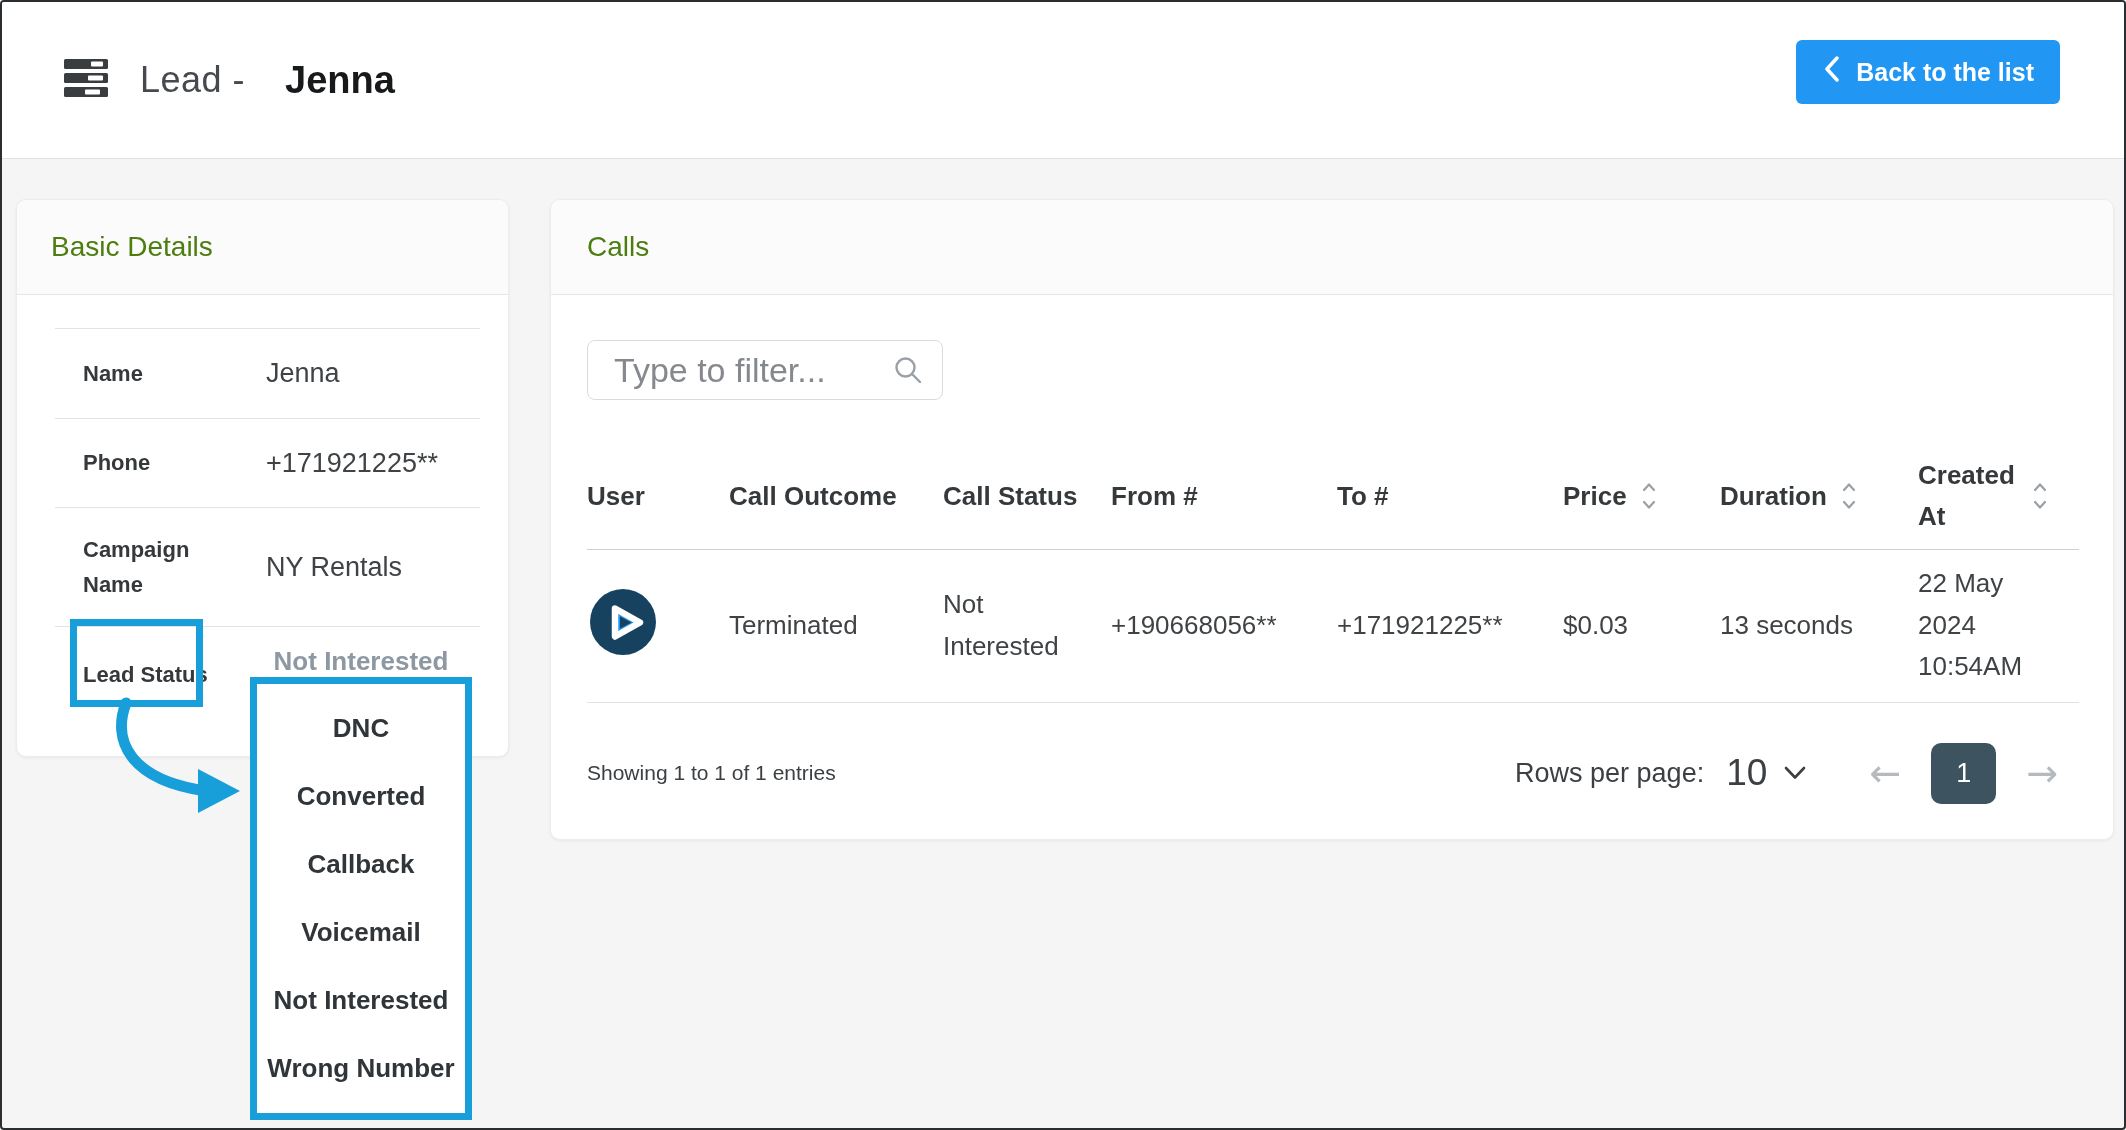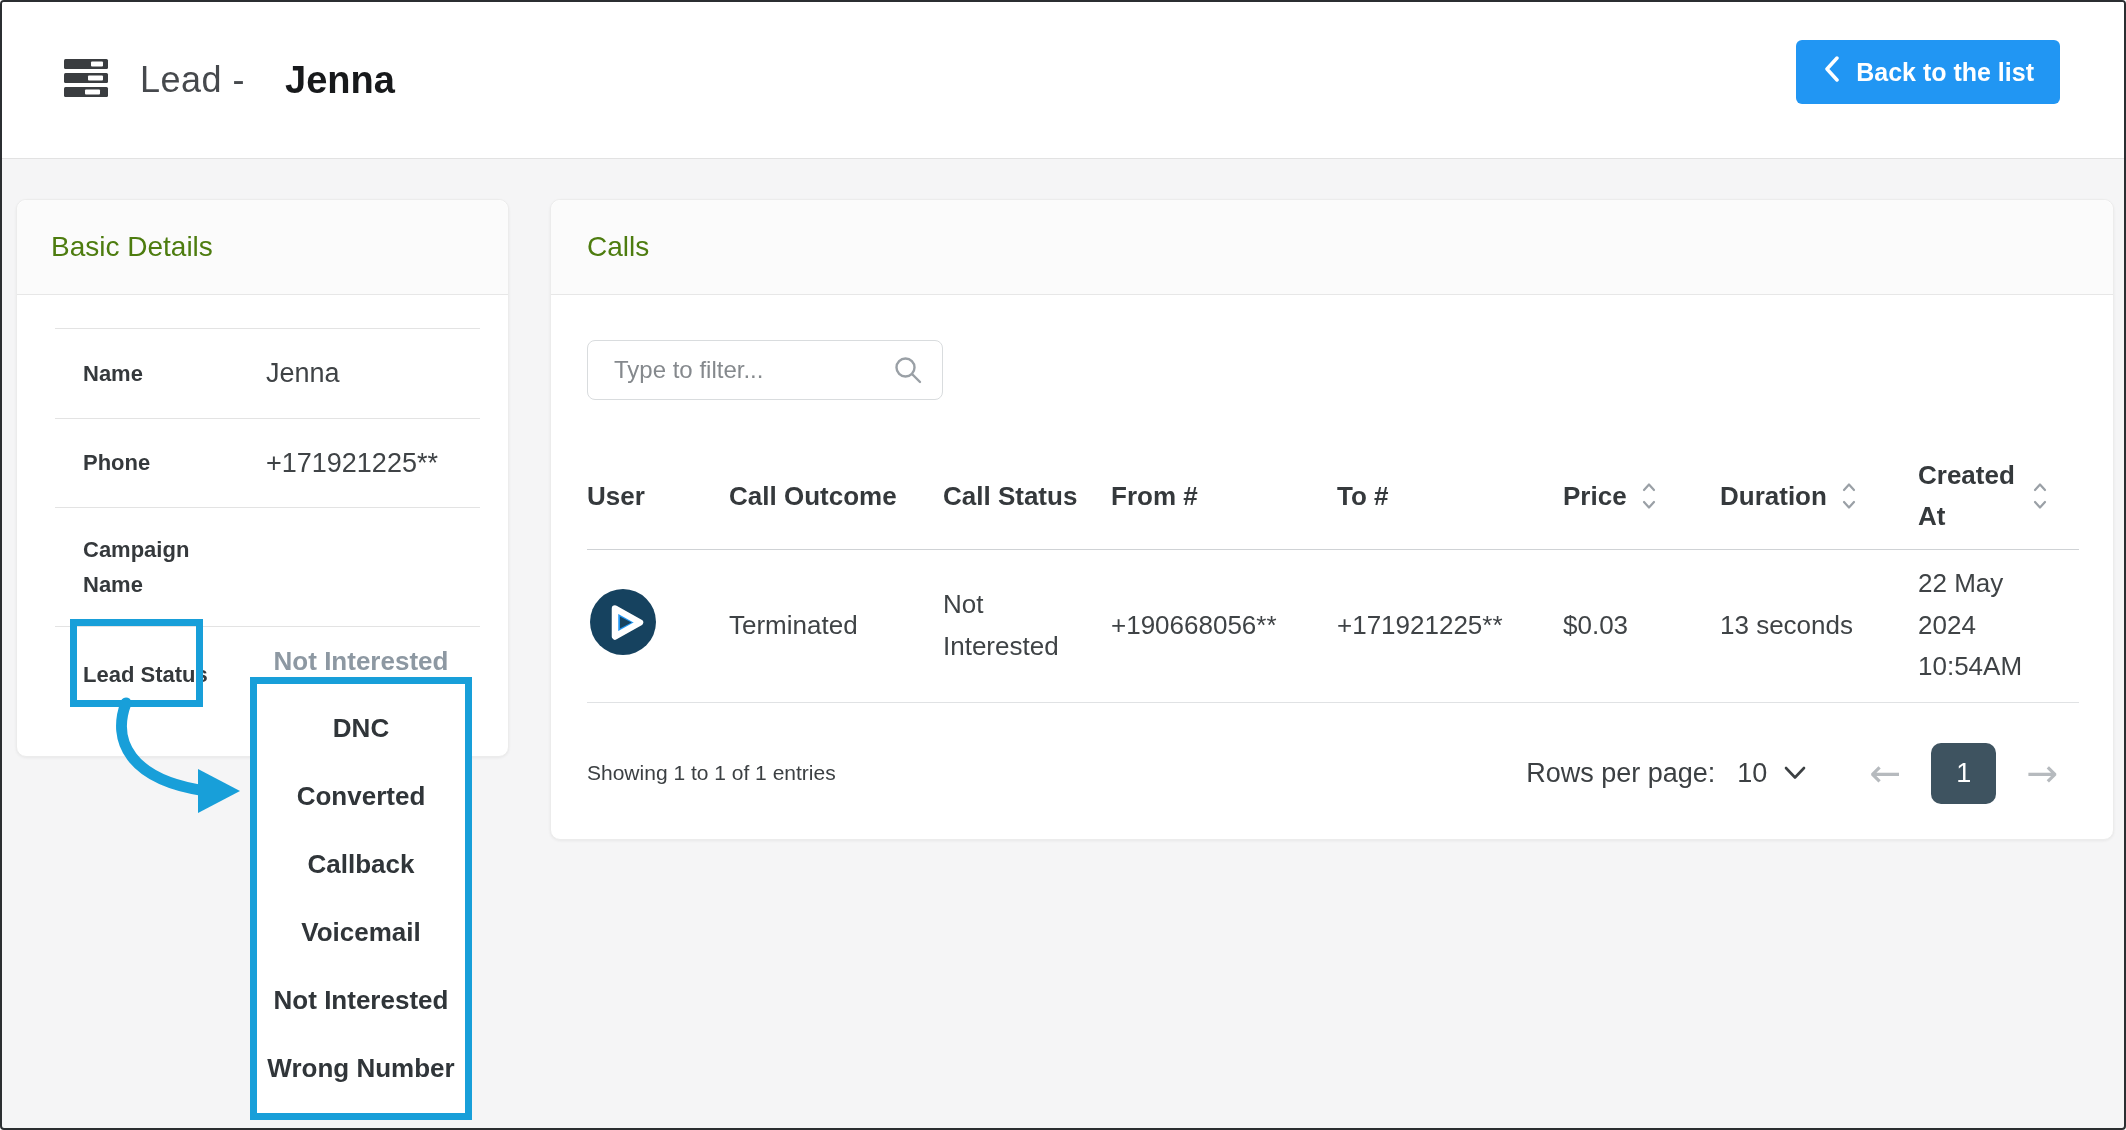--- a/index.html
+++ b/index.html
@@ -69,21 +69,21 @@
     text-align: center; font-size: 26px; font-weight: 700; color: #303539; cursor: pointer;
   }
   .arrow-annot { position: absolute; left: 92px; top: 693px; z-index: 7; }
 
   
   .card-calls { left: 548px; top: 197px; width: 1564px; height: 641px; }
   .card-calls .card-title { margin-left: 36px; }
   .filter-wrap { position: absolute; left: 36px; top: 140px; width: 356px; height: 60px; }
   .filter-input {
     width: 100%; height: 100%; border: 1px solid #d9dcde; border-radius: 8px;
-    font-size: 24px; color: #3f4346; padding: 0 62px 0 26px; outline: none;
+    font-size: 34px; color: #3f4346; padding: 0 62px 0 26px; outline: none;
     font-family: inherit; background: #ffffff;
   }
   .filter-input::placeholder { color: #85898d; }
   .search-icon { position: absolute; right: 20px; top: 15px; }
 
   .calls-table { position: absolute; left: 36px; top: 243px; width: 1492px; border-collapse: collapse; table-layout: fixed; }
   .calls-table th {
     font-size: 26px; font-weight: 700; color: #35393c; text-align: left;
     vertical-align: middle; height: 106px; line-height: 1.55;
     border-bottom: 1px solid #cfd2d5; padding: 0 14px 0 0;
@@ -107,21 +107,21 @@
   .play-btn { display: inline-flex; cursor: pointer; margin-top: 6px; }
 
   .table-footer {
     position: absolute; left: 0; top: 505px; width: 100%; height: 136px;
     display: flex; align-items: center; justify-content: space-between;
     padding: 0 55px 0 36px;
   }
   .showing-text { font-size: 21px; color: #3c4043; }
   .footer-controls { display: flex; align-items: center; }
   .rpp-label { font-size: 27px; color: #3c4043; }
-  .rpp-value { font-size: 27px; color: #3c4043; margin-left: 22px; }
+  .rpp-value { font-size: 37px; color: #3c4043; margin-left: 22px; }
   .rpp-chevron { margin-left: 16px; display: inline-flex; cursor: pointer; }
   .pager { display: flex; align-items: center; margin-left: 62px; gap: 30px; }
   .pager-arrow { font-size: 38px; color: #b6babe; cursor: pointer; line-height: 1;
     font-family: "DejaVu Sans", sans-serif; }
   .page-box {
     width: 65px; height: 61px; background: #3e5360; border-radius: 10px;
     display: flex; align-items: center; justify-content: center;
     color: #ffffff; font-size: 27px; cursor: pointer;
   }
 </style>
@@ -163,20 +163,21 @@
       <div class="field-row">
         <span class="field-label">Name</span>
         <span class="field-value">Jenna</span>
       </div>
       <div class="field-row">
         <span class="field-label">Phone</span>
         <span class="field-value">+171921225**</span>
       </div>
       <div class="field-row">
         <span class="field-label">Campaign Name</span>
+        <span class="field-value">NY Rentals</span>
       </div>
       <div class="field-row last">
         <span class="field-label">Lead Status</span>
         <span class="field-value"></span>
       </div>
     </div>
   </div>
 
   <div class="hl-box box-lead-status"></div>
 

